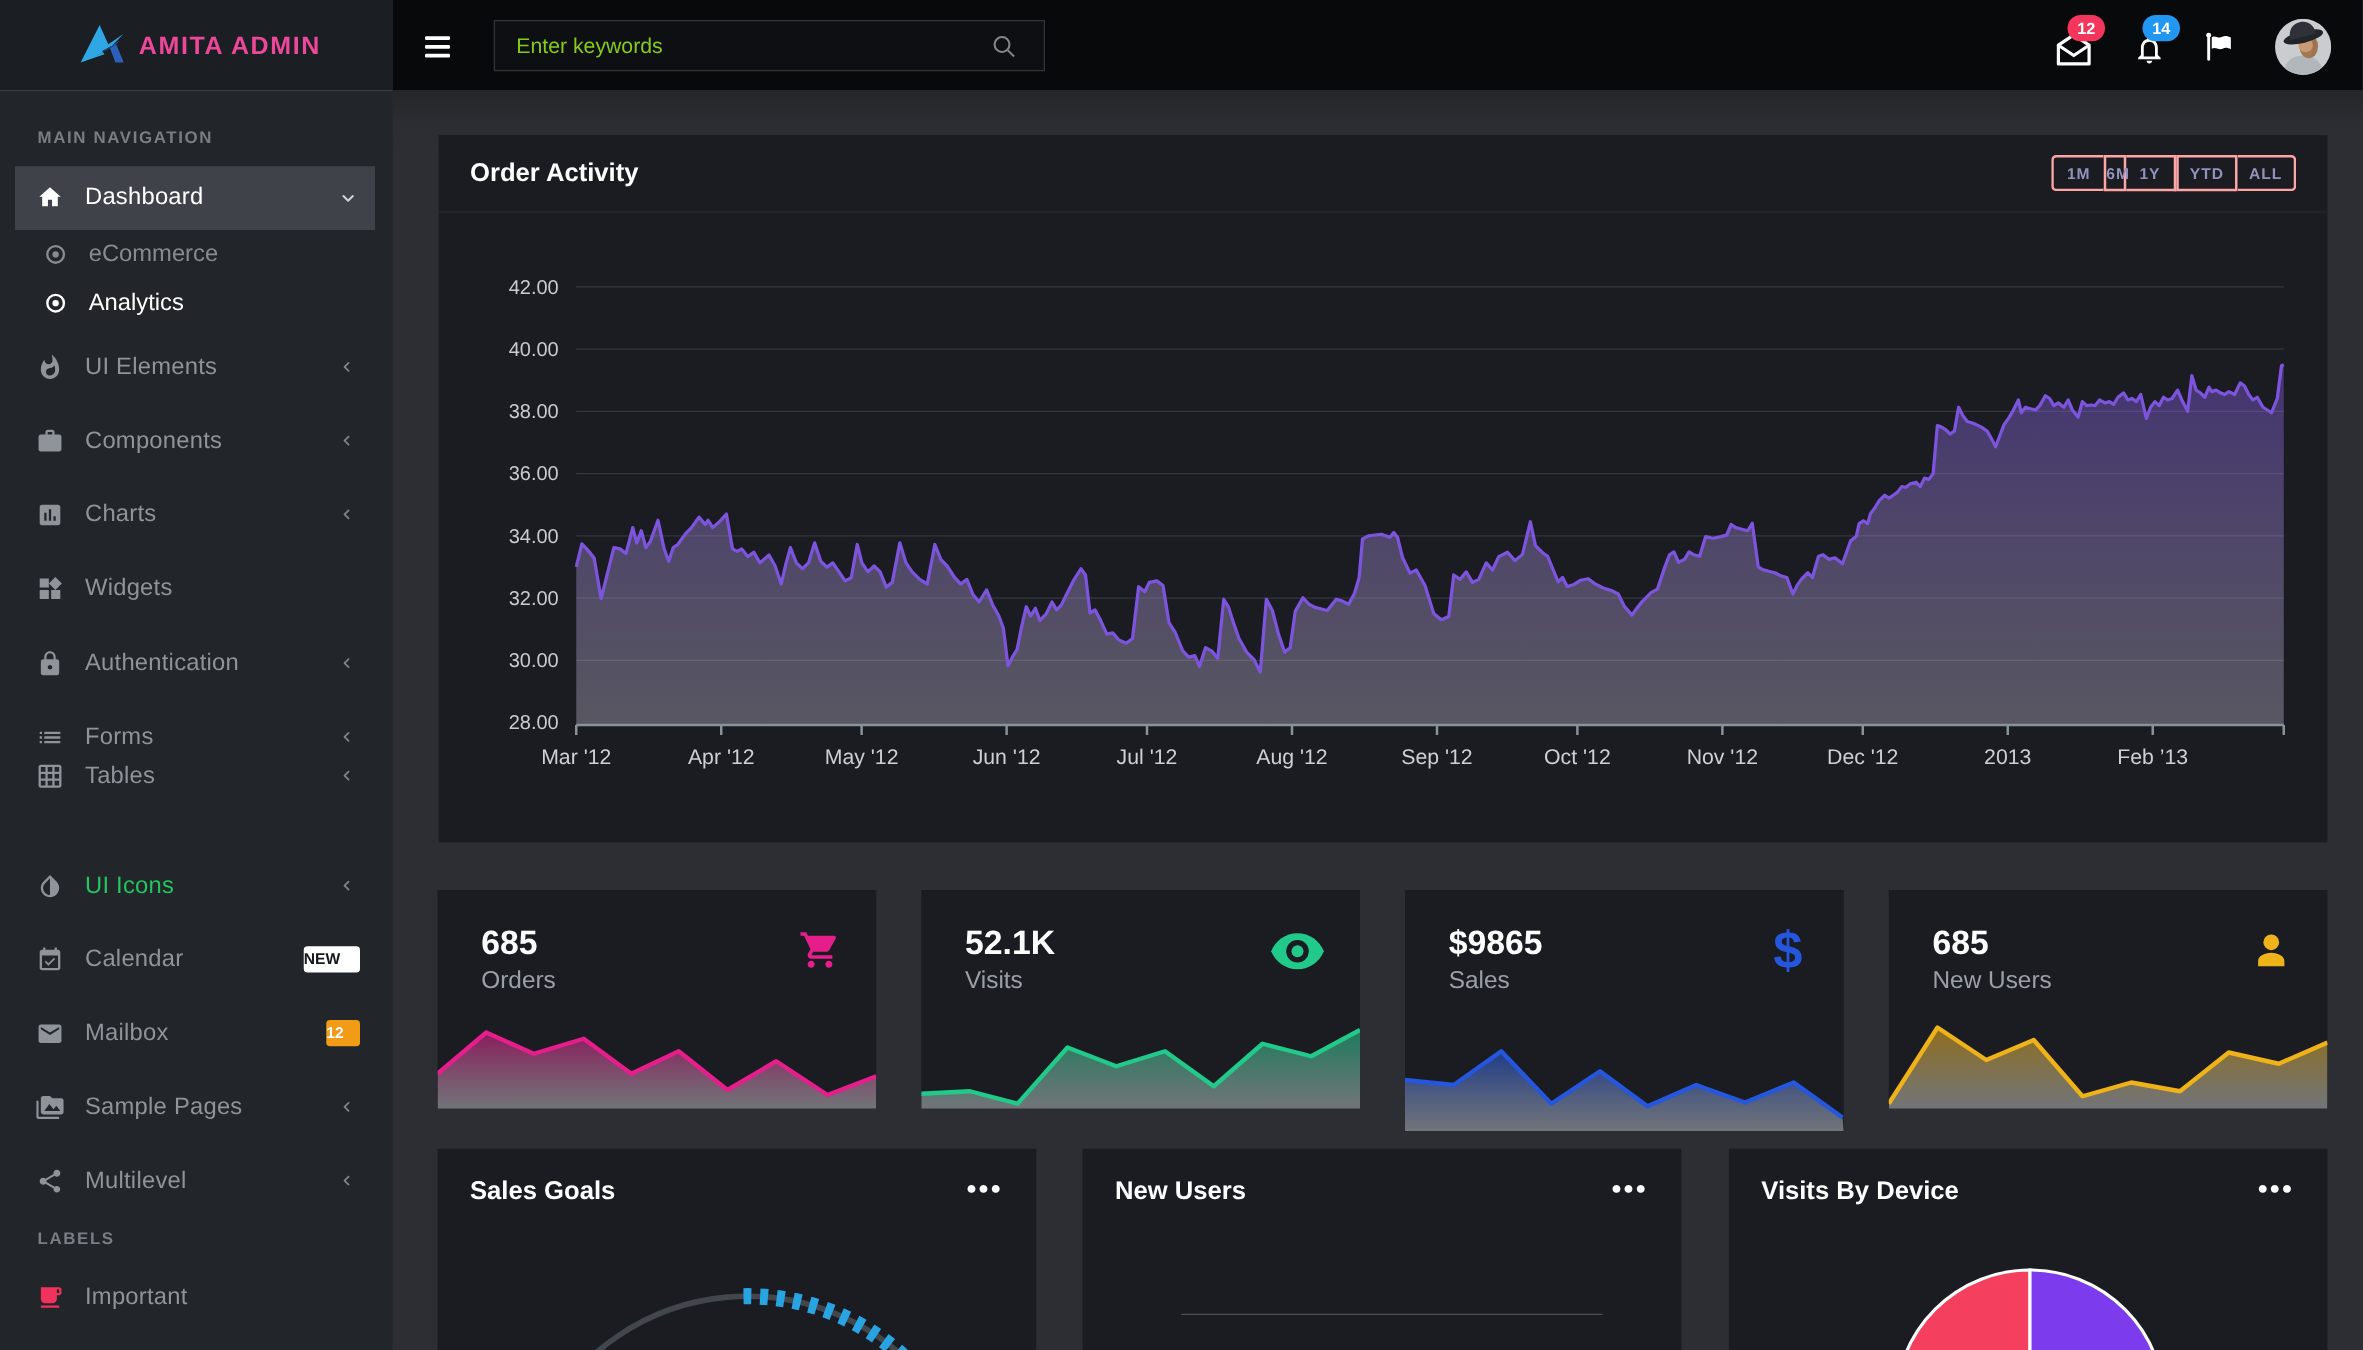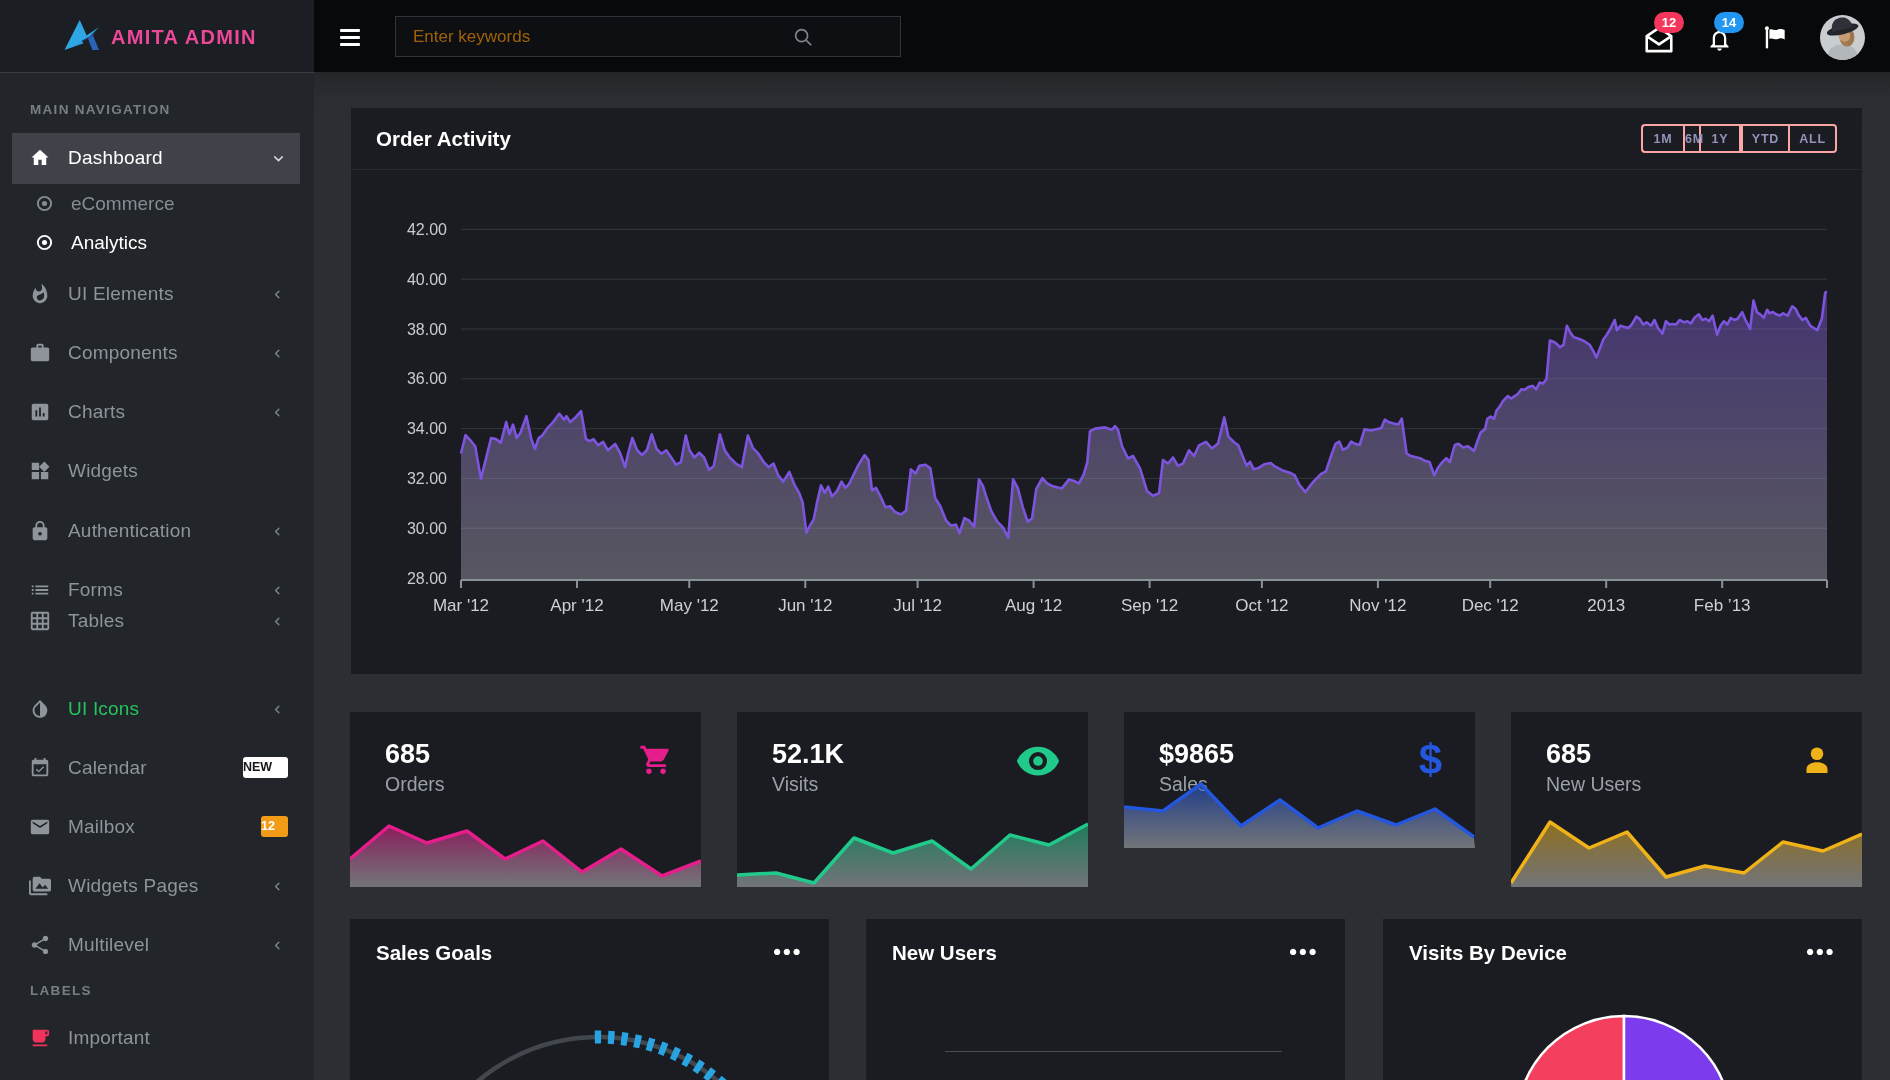--- a/index.html
+++ b/index.html
@@ -14,21 +14,21 @@
 .nic{position:absolute;left:29px;top:1px}
 .ntx{position:absolute;left:68px;top:1px;font-size:19px;font-weight:500;letter-spacing:.2px}
 .nch{position:absolute;left:271px;top:5px}
 .sic{position:absolute;left:35px;top:2px}
 .stx{position:absolute;left:71px;top:1px;font-size:19px;font-weight:500}
 .bdg{position:absolute;left:243px;top:1px;height:21px;border-radius:3px;font-size:12.5px;font-weight:bold;line-height:21px;text-align:left}
 .bnew{width:45px;background:#fff;color:#16181b}
 .b12{left:261px;width:27px;background:#f29b17;color:#fff}
 #topbar{position:absolute;left:314px;top:0;width:1576px;height:72px;background:#08090b}
 .hbar{position:absolute;left:26px;width:20px;height:3px;background:#fff;border-radius:1px}
-#searchbox{position:absolute;left:81px;top:16px;width:506px;height:41px;background:#0e0f12;border:1px solid #313439;color:#a16207;font-size:17px;line-height:39px;padding-left:17px}
+#searchbox{position:absolute;left:81px;top:16px;width:441px;height:41px;background:#0e0f12;border:1px solid #313439;color:#84cc16;font-size:17px;line-height:39px;padding-left:17px}
 #sic{position:absolute;left:478px;top:26px}
 .tbadge{position:absolute;height:21px;border-radius:11px;color:#fff;font-size:13px;font-weight:bold;text-align:center;line-height:21px;z-index:3}
 #content{position:absolute;left:314px;top:72px;width:1576px;height:1008px;background:linear-gradient(180deg,#242629 0,#2b2d32 26px,#2c2e33 60px)}
 .card{position:absolute;background:#1a1c21}
 .ctitle{color:#fff;font-weight:bold;font-size:20.5px}
 .dots{position:absolute;color:#fff;font-size:14.5px;letter-spacing:1px;font-weight:bold}
 .axl{fill:#c7ccd1;font-family:"Liberation Sans",sans-serif;font-size:16px}
 .axm{fill:#ccd1d5;font-family:"Liberation Sans",sans-serif;font-size:17px}
 .statnum{position:absolute;left:35px;top:27px;color:#fff;font-size:27px;font-weight:bold}
 .statlab{position:absolute;left:35px;top:61px;color:#9aa0a8;font-size:19.5px}
@@ -152,21 +152,21 @@
       <span class="nic"><svg width="22" height="22" viewBox="0 0 24 24" fill="#8f949b">
           <path d="M20 4H4c-1.1 0-1.99.9-1.99 2L2 18c0 1.1.9 2 2 2h16c1.1 0 2-.9 2-2V6c0-1.1-.9-2-2-2zm0 4-8 5-8-5V6l8 5 8-5v2z"></path>
         </svg></span>
       <span class="ntx" style="color:#8f949b">Mailbox</span>
       <span class="bdg b12">12</span>
     </div>
 <div class="nit" style="top:874px">
       <span class="nic"><svg width="22" height="22" viewBox="0 0 24 24" fill="#8f949b">
           <path d="M2 6H0v5h.01L0 20c0 1.1.9 2 2 2h18v-2H2V6zm20-2h-8l-2-2H6c-1.1 0-1.99.9-1.99 2L4 16c0 1.1.9 2 2 2h16c1.1 0 2-.9 2-2V6c0-1.1-.9-2-2-2zM7 15l4.5-6 3.5 4.51 2.5-3.01L21 15H7z"></path>
         </svg></span>
-      <span class="ntx" style="color:#8f949b">Widgets Pages</span>
+      <span class="ntx" style="color:#8f949b">Sample Pages</span>
       <span class="nch"><svg width="13" height="13" viewBox="0 0 24 24" fill="none" stroke="#80858c" stroke-width="2.6" stroke-linecap="round" stroke-linejoin="round">
           <path d="M14.5 6 8.5 12l6 6"></path>
         </svg></span>
     </div>
 <div class="nit" style="top:933px">
       <span class="nic"><svg width="22" height="22" viewBox="0 0 24 24" fill="#8f949b">
           <path d="M18 16.08c-.76 0-1.44.3-1.96.77L8.91 12.7c.05-.23.09-.46.09-.7s-.04-.47-.09-.7l7.05-4.11c.54.5 1.25.81 2.04.81 1.66 0 3-1.34 3-3s-1.34-3-3-3-3 1.34-3 3c0 .24.04.47.09.7L8.04 9.81C7.5 9.31 6.79 9 6 9c-1.66 0-3 1.34-3 3s1.34 3 3 3c.79 0 1.5-.31 2.04-.81l7.12 4.16c-.05.21-.08.43-.08.65 0 1.61 1.31 2.92 2.92 2.92 1.61 0 2.92-1.31 2.92-2.92s-1.31-2.92-2.92-2.92z"></path>
         </svg></span>
       <span class="ntx" style="color:#8f949b">Multilevel</span>
       <span class="nch"><svg width="13" height="13" viewBox="0 0 24 24" fill="none" stroke="#80858c" stroke-width="2.6" stroke-linecap="round" stroke-linejoin="round">
@@ -316,21 +316,21 @@
 <defs>
           <linearGradient id="gg" x1="0" y1="0" x2="0" y2="1">
 <stop offset="0" stop-color="#21c98b" stop-opacity="0.55"></stop>
 <stop offset="1" stop-color="#c9ccd0" stop-opacity="0.50"></stop>
           </linearGradient>
         </defs>
 <path d="M0,72 L0,60 L39,58 L77,68 L117,23 L156,38 L195,26 L234,54 L273,20 L312,30 L351,9 L351,72 Z" fill="url(#gg)"></path>
 <polyline points="0,60 39,58 77,68 117,23 156,38 195,26 234,54 273,20 312,30 351,9" fill="none" stroke="#21c98b" stroke-width="3.5" stroke-linejoin="round"></polyline>
       </svg>
 </div>
-<div class="card" style="left:810px;top:640px;width:351px;height:136px">
+<div class="card" style="left:810px;top:640px;width:351px;height:193px">
   <div class="statnum">$9865</div>
       <div class="statlab">Sales</div>
   <span class="staticon" style="right:33px;top:24px;color:#2457de;font-size:42px;font-weight:bold;font-family:'Liberation Sans',sans-serif">$</span>
   <svg class="spark" width="351" height="72" viewBox="0 0 351 72">
 <defs>
           <linearGradient id="gb" x1="0" y1="0" x2="0" y2="1">
 <stop offset="0" stop-color="#2457de" stop-opacity="0.55"></stop>
 <stop offset="1" stop-color="#c9ccd0" stop-opacity="0.50"></stop>
           </linearGradient>
         </defs>

